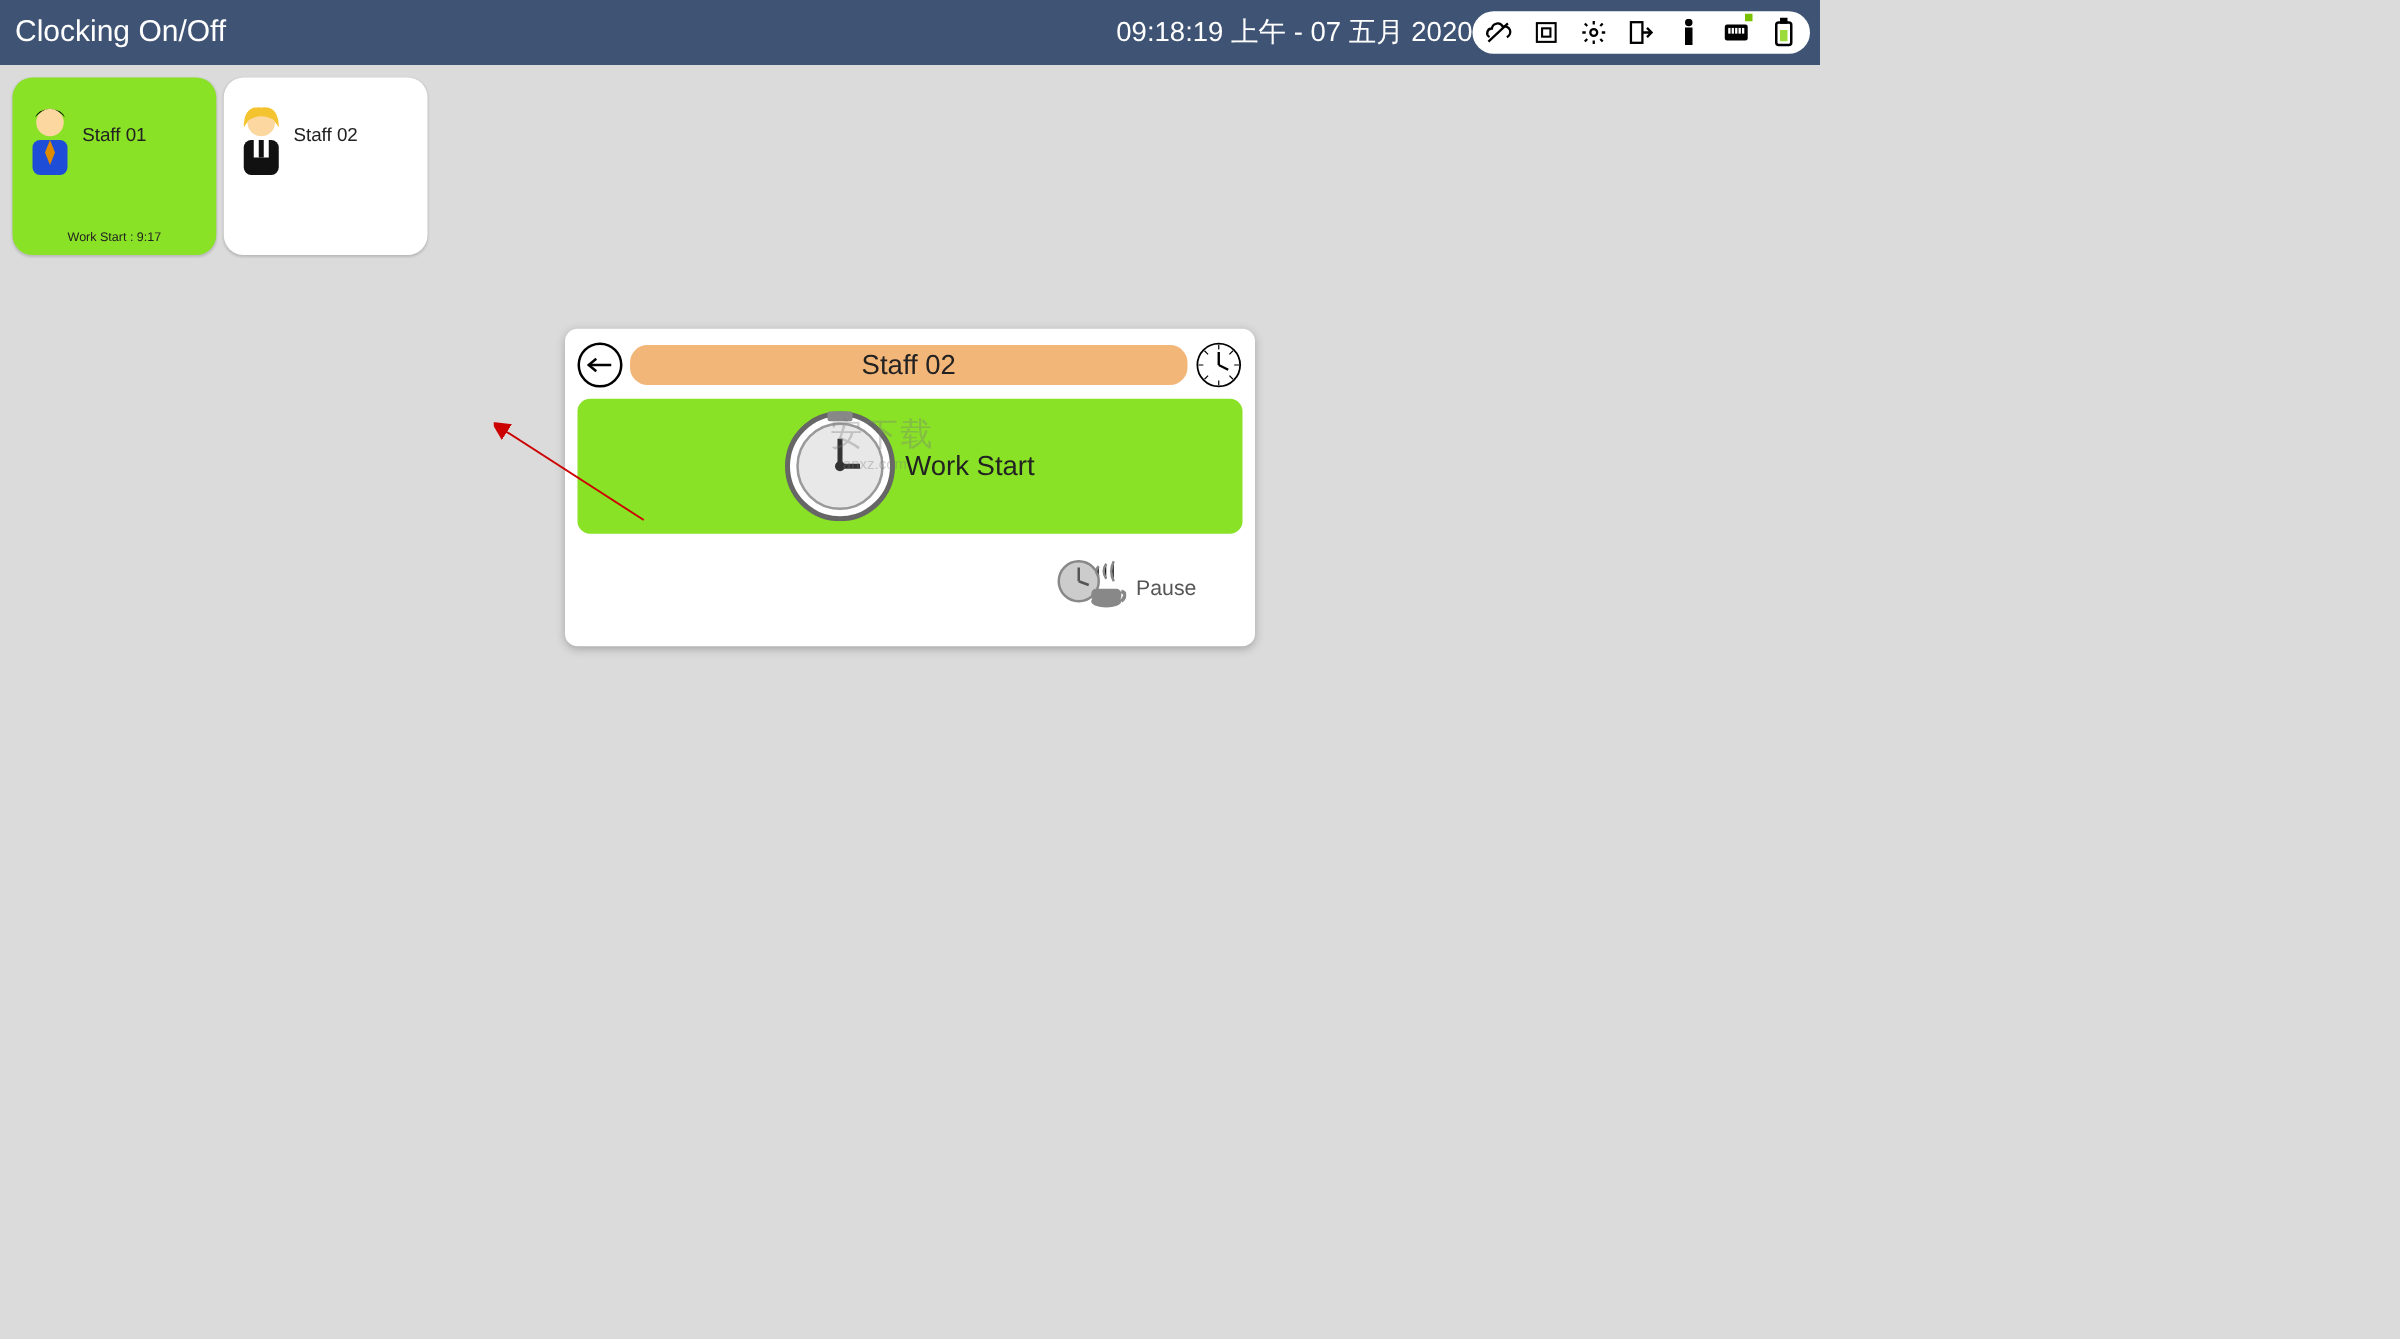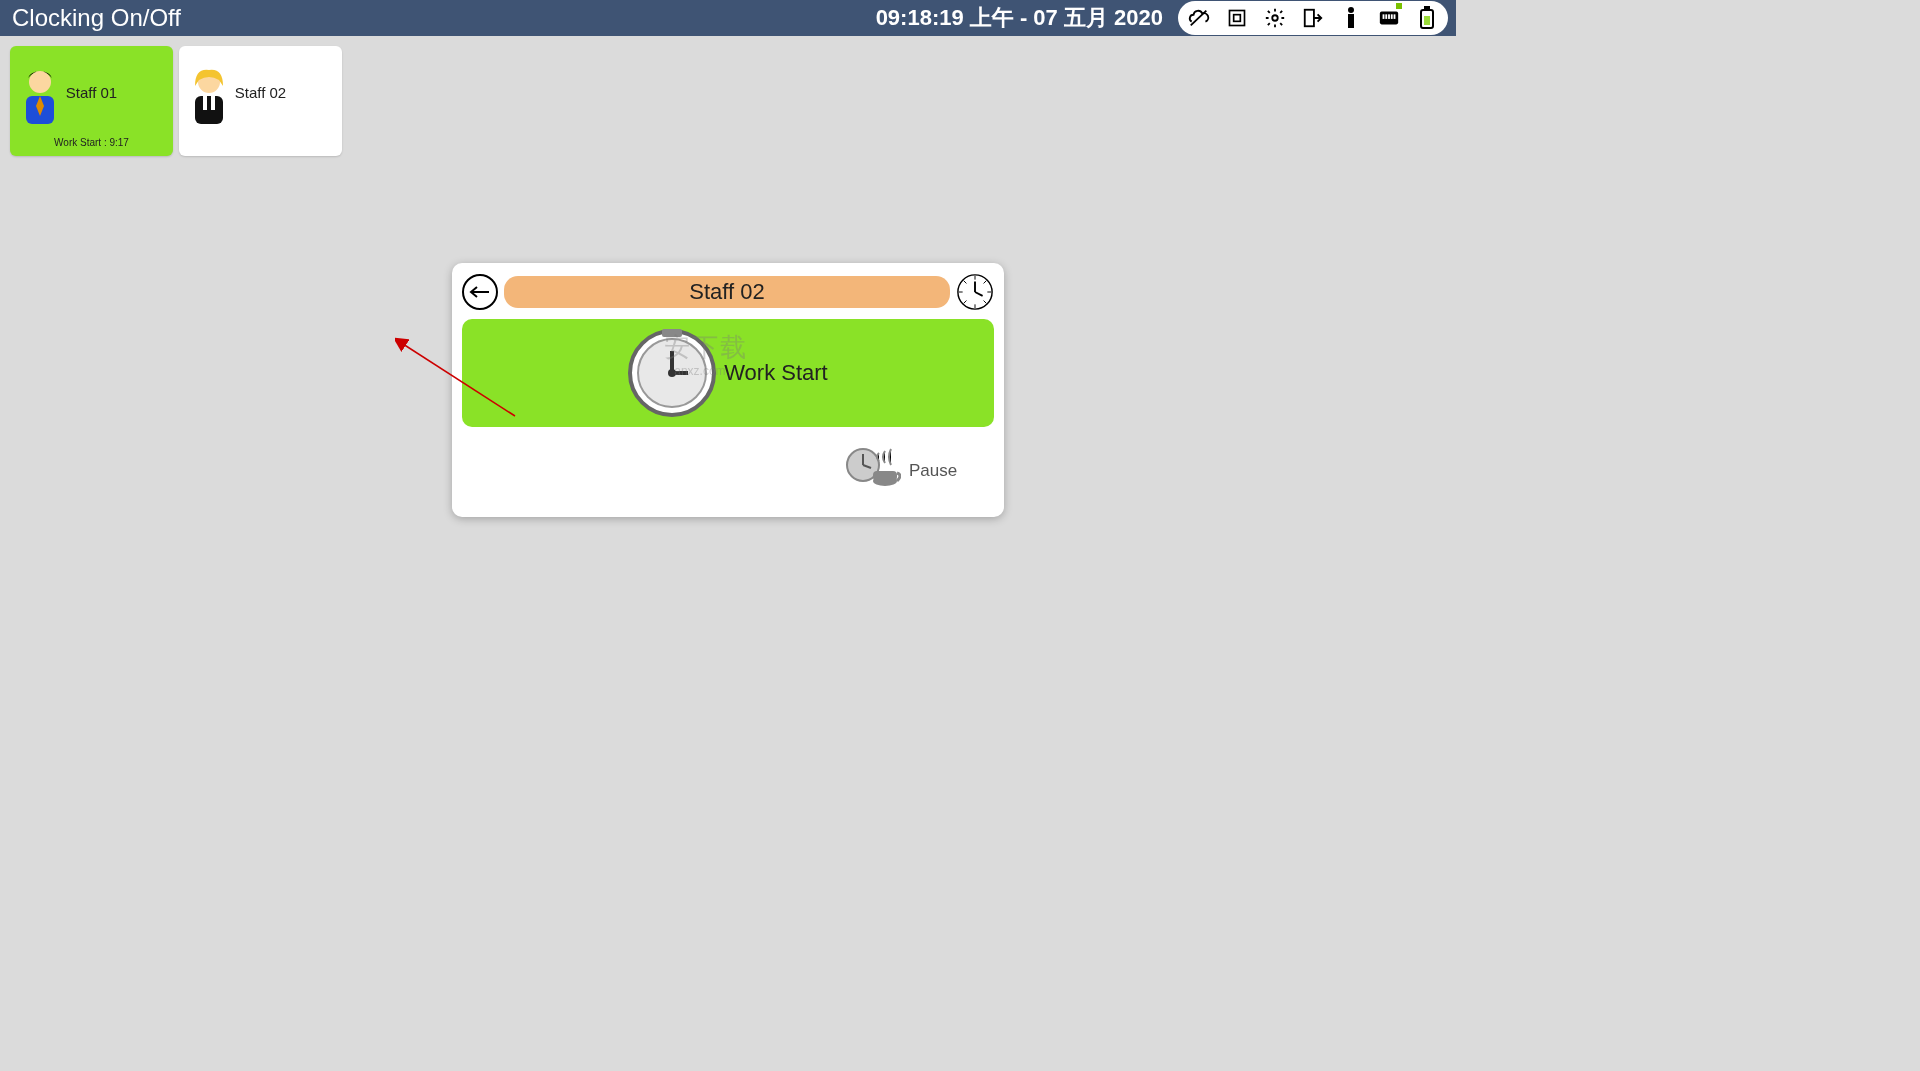--- a/index.html
+++ b/index.html
@@ -7,37 +7,37 @@
   body {
     font-family: "Segoe UI", Arial, sans-serif;
     background: #dbdbdb;
     overflow: hidden;
     width: 1456px;
     height: 812px;
     position: relative;
   }
   .header {
     background: #3f5474;
-    height: 36px;
+    height: 52px;
     display: flex;
     align-items: center;
     padding: 0 8px;
     color: #fff;
   }
   .header-title {
     font-size: 24px;
     font-weight: 300;
     flex: 0 0 auto;
     margin-left: 4px;
   }
   .header-spacer { flex: 1; }
   .header-clock {
     font-size: 22px;
-    font-weight: 700;
-    margin-right: 15px;
+    font-weight: 400;
+    margin-right: 0;
   }
   .tray {
     background: #fff;
     border-radius: 18px;
     height: 34px;
     padding: 0 10px;
     display: flex;
     align-items: center;
     gap: 16px;
   }
@@ -59,22 +59,22 @@
     border-radius: 0;
   }
 
   .staff-row {
     display: flex;
     gap: 6px;
     padding: 10px;
   }
   .staff-card {
     width: 163px;
-    height: 110px;
-    border-radius: 6px;
+    height: 142px;
+    border-radius: 16px;
     position: relative;
     cursor: pointer;
     box-shadow: 0 1px 2px rgba(0,0,0,.15);
   }
   .staff-card.active { background: #8ae227; }
   .staff-card.inactive { background: #fff; }
   .staff-avatar {
     position: absolute;
     left: 10px;
     top: 22px;

